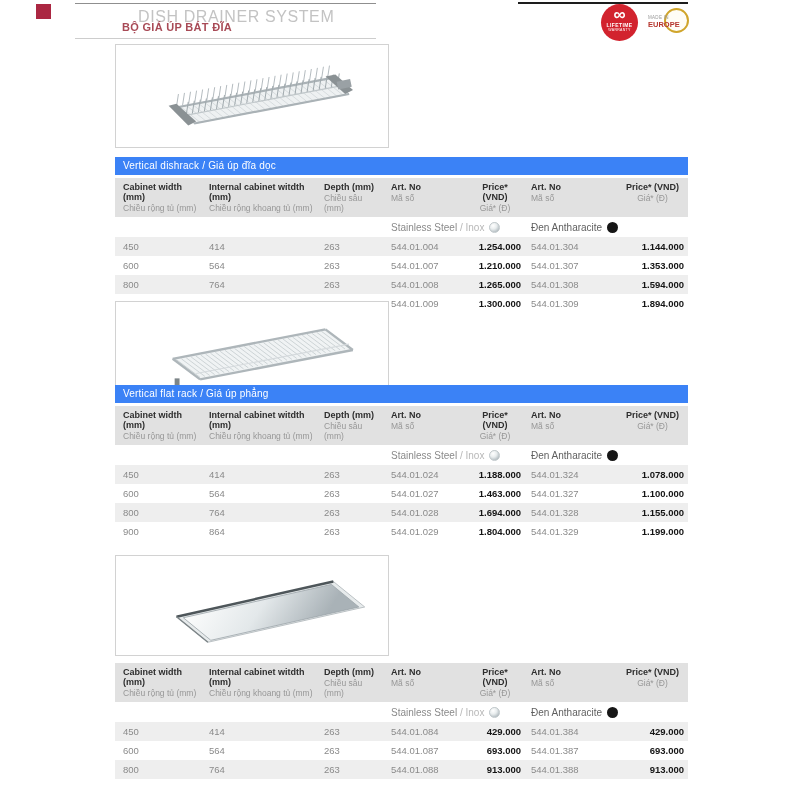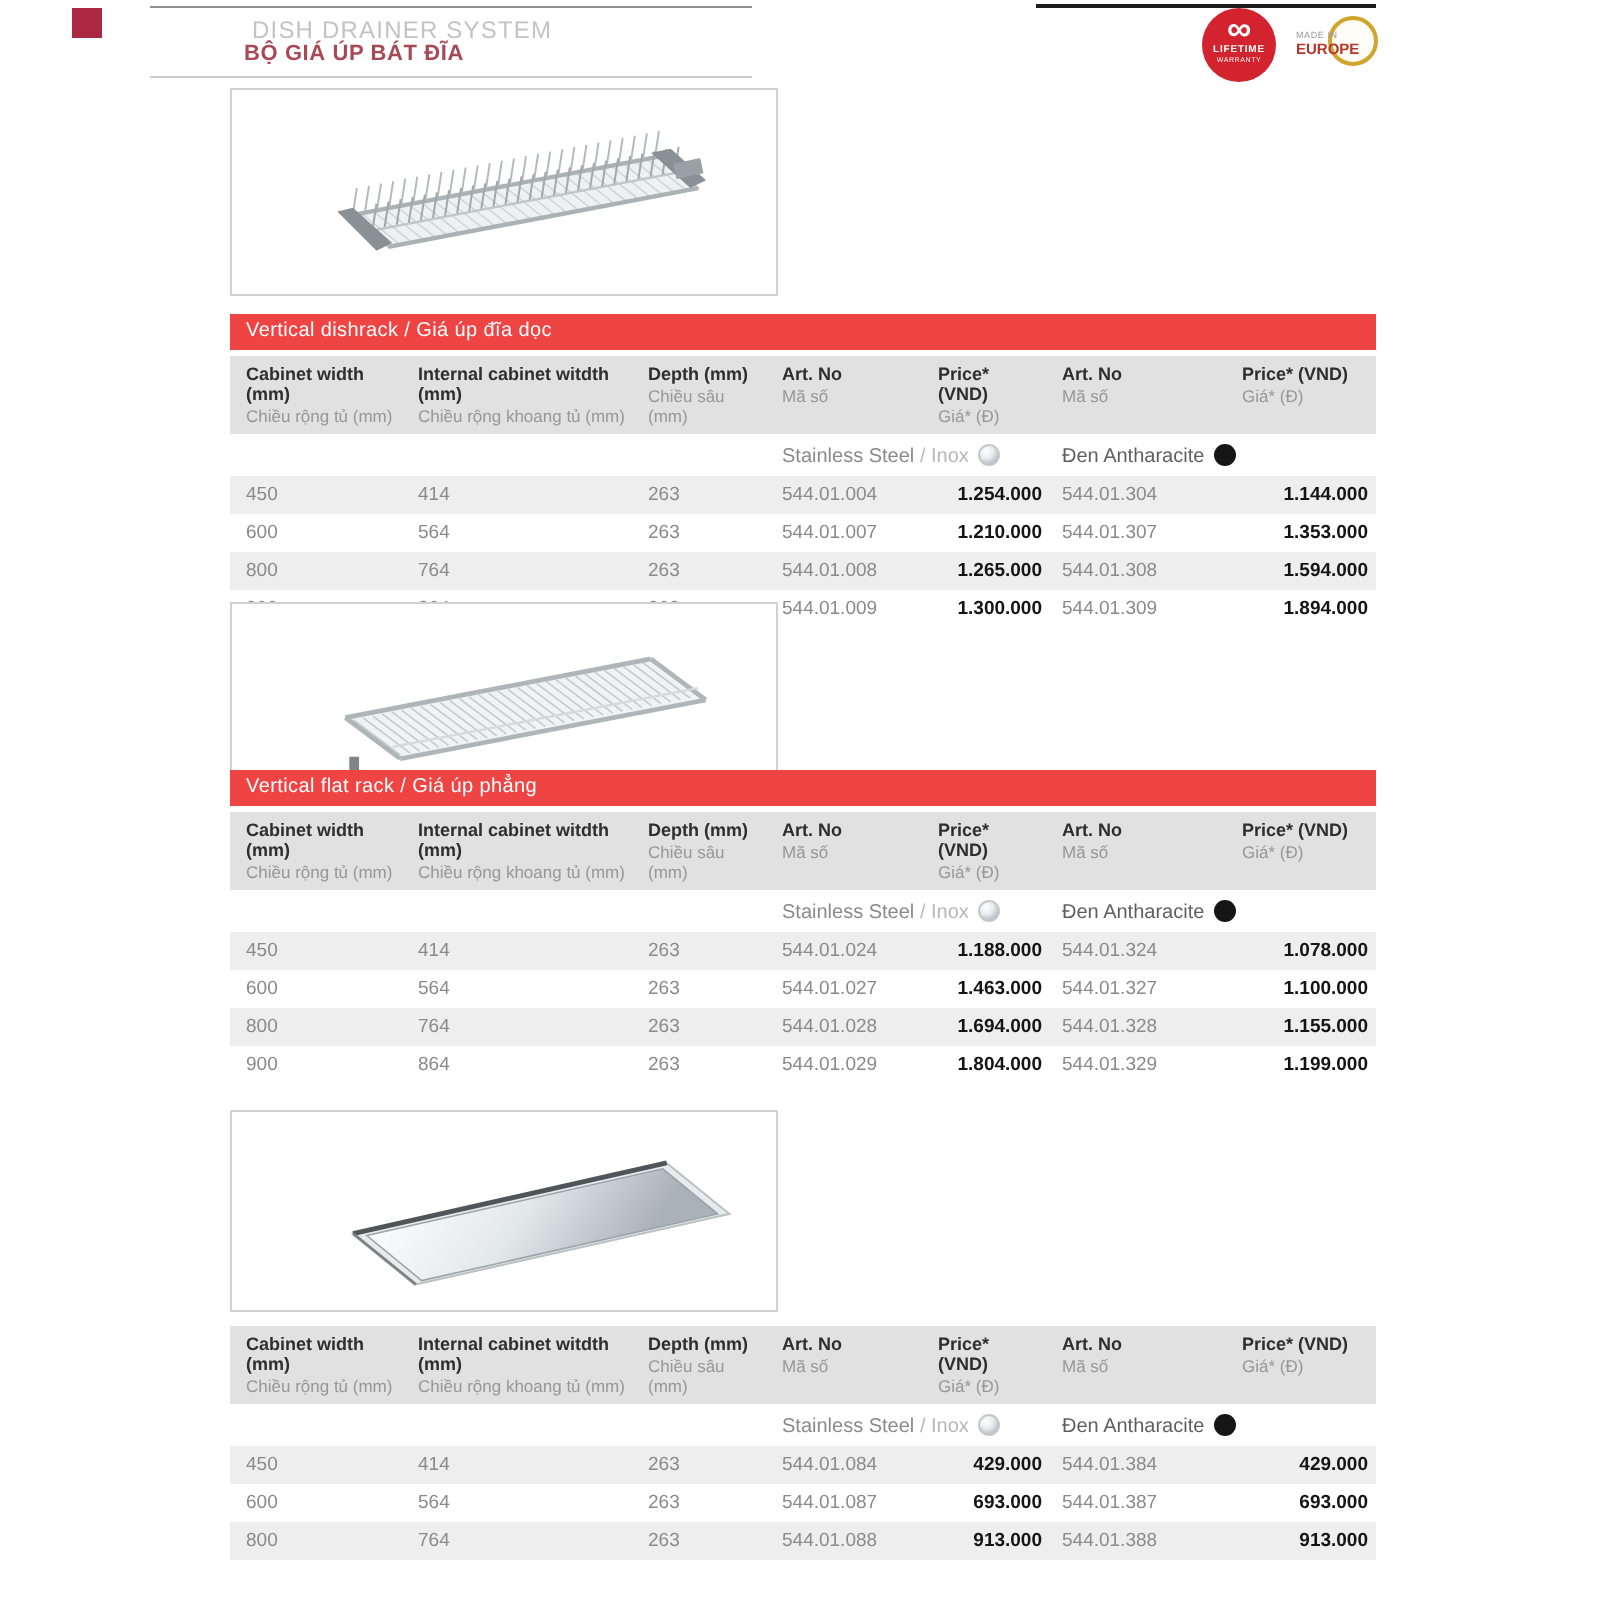--- a/index.html
+++ b/index.html
@@ -3,21 +3,21 @@
 <meta charset="utf-8">
 <style>
   * { box-sizing: border-box; margin: 0; padding: 0; }
   html,body { width: 800px; height: 800px; background: #fff; overflow: hidden;
               font-family: "Liberation Sans", sans-serif; position: relative; }
 
   
   .red-marker   { position:absolute; left:36px; top:4px; width:15px; height:15px; background:#ab2742; }
   .line-tl      { position:absolute; left:75px;  top:3px;  width:301px; height:1px; background:#8f8f8f; }
   .line-tr      { position:absolute; left:518px; top:2px;  width:170px; height:2px; background:#1d1d1d; }
-  .cat-en       { position:absolute; left:126px; top:8px;  font-size:12px; color:#c3c3c3; letter-spacing:.6px; }
+  .cat-en       { position:absolute; left:138px; top:8px;  font-size:16px; color:#c3c3c3; letter-spacing:.6px; }
   .cat-vi      { position:absolute; left:122px; top:21px; font-size:11px; font-weight:bold; color:#a84a56; letter-spacing:.3px; }
   .line-under   { position:absolute; left:75px;  top:38px; width:301px; height:1px; background:#cdcdcd; }
 
   .lifetime     { position:absolute; left:601px; top:4px; width:37px; height:37px; border-radius:50%;
                   background:#d2232e; color:#fff; text-align:center; }
   .lt-inf       { display:block; font-size:17px; line-height:15px; font-weight:bold; margin-top:3px; }
   .lt-1         { display:block; font-size:5px; font-weight:bold; letter-spacing:.4px; }
   .lt-2         { display:block; font-size:3.5px; letter-spacing:.3px; }
 
   .europe       { position:absolute; left:645px; top:7px; width:45px; height:31px; }
@@ -29,28 +29,28 @@
   
   .pbox  { position:absolute; left:115px; width:274px; border:1px solid #d2d2d2; background:#fff; }
   #pbox1 { top:44px;  height:104px; }
   #pbox2 { top:301px; height:96px;  }
   #pbox3 { top:555px; height:101px; }
   .pbox svg { width:100%; height:100%; display:block; }
 
   
   .tsec { position:absolute; left:115px; width:573px; }
   #tsec1 { top:157px; } #tsec2 { top:385px; } #tsec3 { top:663px; }
-  .tbar { height:18px; background:#ef4444; color:#fff; font-size:10px; line-height:18px;
+  .tbar { height:18px; background:#3b82f6; color:#fff; font-size:10px; line-height:18px;
           padding-left:8px; margin-bottom:3px; letter-spacing:.2px; }
   table { border-collapse:collapse; table-layout:fixed; width:573px; }
   col.c1{width:88px} col.c2{width:115px} col.c3{width:67px} col.c4{width:78px}
   col.c5{width:62px} col.c6{width:90px}  col.c7{width:73px}
   thead th { background:#e1e1e1; text-align:left; vertical-align:top; padding:4px 4px 4px 6px; }
   thead th:first-child { padding-left:8px; }
-  thead th:nth-child(5), thead th:nth-child(7) { text-align:left;margin-top:44px; }
+  thead th:nth-child(5), thead th:nth-child(7) { text-align:center;margin-top:44px; }
   .h-en { font-size:9px;  font-weight:bold; color:#2e2e2e; line-height:10px; }
   .h-vi { font-size:8.5px; font-weight:normal; color:#979797; line-height:10px; margin-top:1px; }
   tr.mat td { background:#fff; padding:5px 4px 4px 6px; font-size:10px; color:#8a8a8a; white-space:nowrap; }
   .inox-light { color:#b8b8b8; }
   .den { color:#5f5f5f; }
   .ball { display:inline-block; width:11px; height:11px; border-radius:50%; vertical-align:-2px; margin-left:5px; }
   .ball-steel { background:radial-gradient(circle at 35% 30%, #ffffff 0%, #e9edee 40%, #b9c2c6 75%, #98a2a7 100%);
                 border:1px solid #c2c9cc; }
   .ball-black { background:#161616; }
   tbody td { font-size:9.5px; color:#8a8a8a; padding:4px 4px 4px 6px; }

